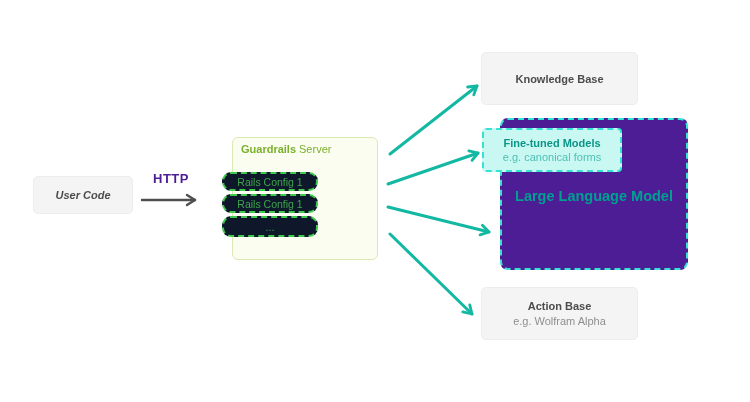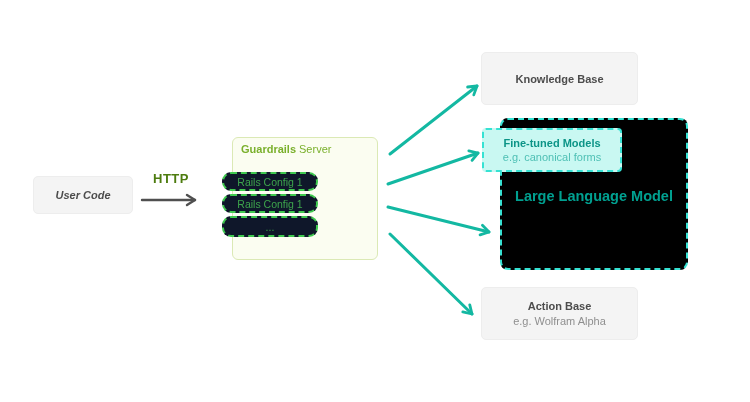--- a/index.html
+++ b/index.html
@@ -37,21 +37,21 @@
   #knowledge   { left: 481px; top: 52px;  width: 157px; height: 53px; }
   #action      { left: 481px; top: 287px; width: 157px; height: 53px; }
 
   
   #http-label {
     position: absolute;
     left: 140px; top: 171px; width: 62px;
     text-align: center;
     font-size: 13px;
     font-weight: bold;
-    color: #4d7c0f;
+    color: #4c1d95;
     letter-spacing: 0.5px;
   }
 
   
   #server {
     left: 232px; top: 137px; width: 146px; height: 123px;
     background: #fbfdf1;
     border: 1px solid #dbe9b5;
     border-radius: 6px;
   }
@@ -79,21 +79,21 @@
     font-size: 10.5px;
     color: #3da44c;
   }
   #pill-1 { top: 172px; height: 19px; }
   #pill-2 { top: 194px; height: 19px; }
   #pill-3 { top: 216px; height: 21px; }
 
   
   #llm {
     left: 500px; top: 118px; width: 188px; height: 152px;
-    background: #000000;
+    background: #4c1d95;
     border: 2px dashed #36e2d3;
     border-radius: 8px;
     text-align: center;
   }
   #llm .title {
     margin-top: 68px;
     font-size: 14.5px;
     font-weight: bold;
     color: #00a090;
   }

